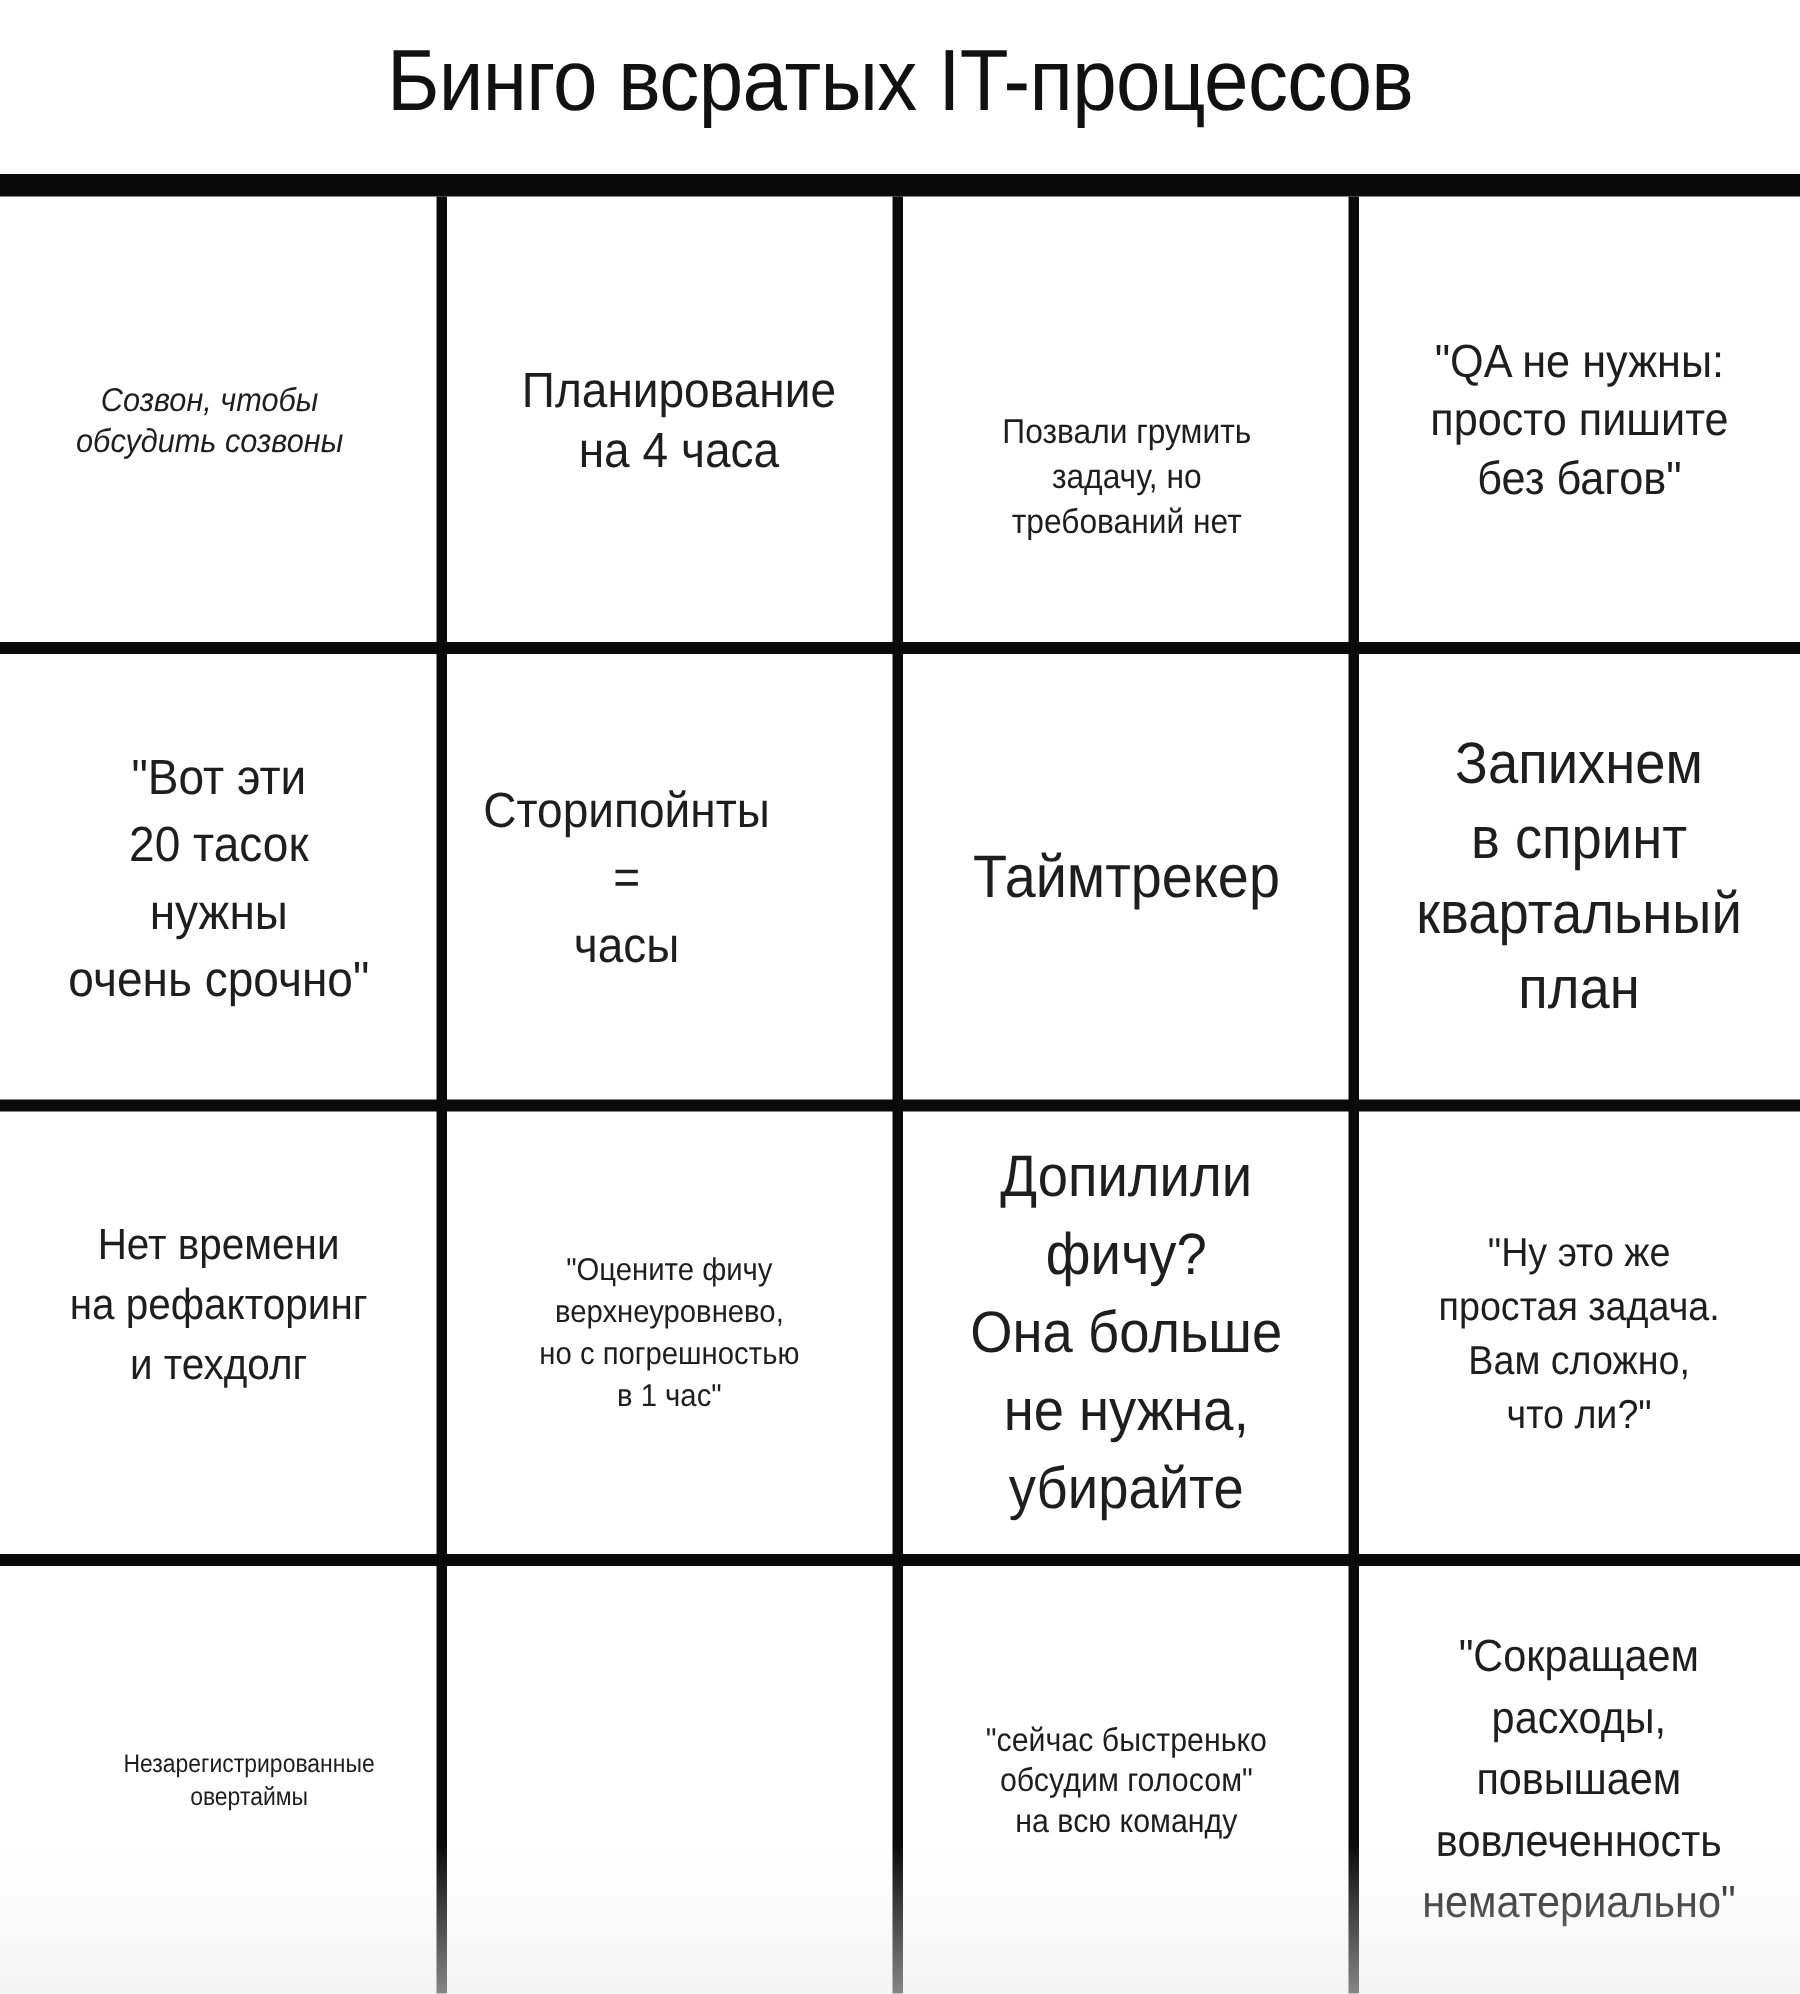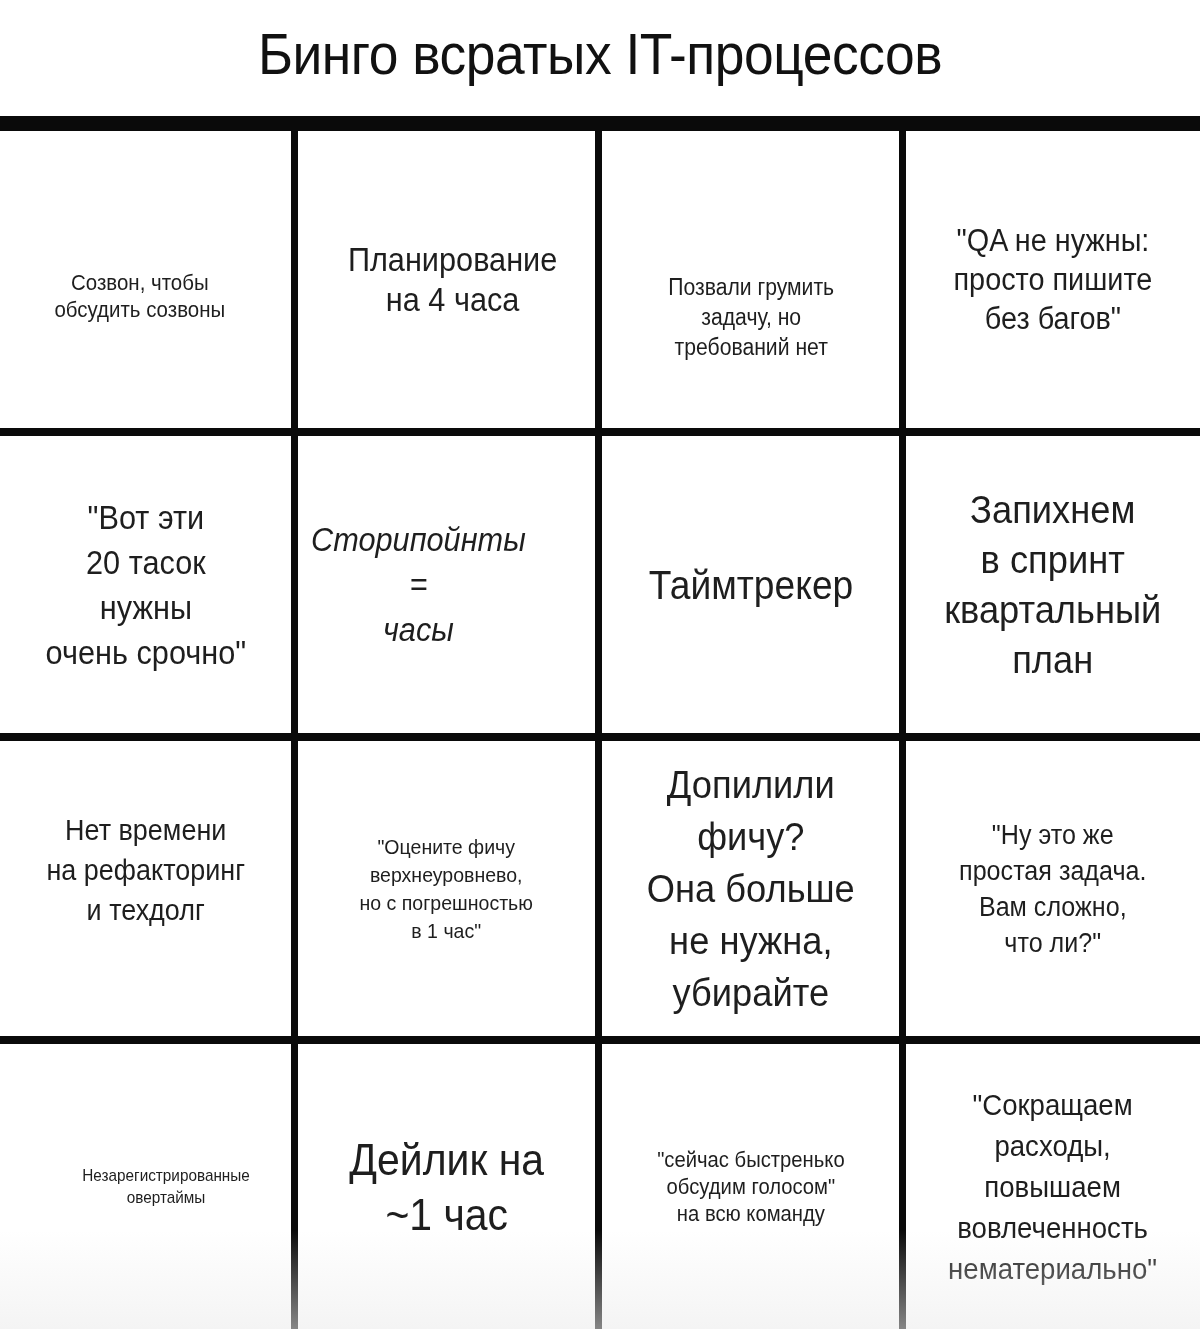--- a/index.html
+++ b/index.html
@@ -34,21 +34,21 @@
   }
 </style>
 </head>
 <body>
 
 <div class="title">Бинго всратых IT-процессов</div>
 <div class="top-rule"></div>
 
 <div class="grid">
 
-  <div class="cell" style="left:0;top:16px;width:280px;height:297px;">
+  <div class="cell" style="left:0;top:0;width:280px;height:297px;font-style:italic;">
     <span style="font-size:22px;line-height:27px;transform:scaleX(0.93);">Созвон, чтобы
 обсудить созвоны</span>
   </div>
   <div class="cell" style="left:298px;top:0;width:297px;height:297px;padding-left:17px;">
     <span style="font-size:33px;line-height:40px;transform:scaleX(0.93);">Планирование
 на 4 часа</span>
   </div>
   <div class="cell" style="left:602px;top:0;width:298px;height:372px;">
     <span style="font-size:23px;line-height:30px;transform:scaleX(0.92);">Позвали грумить
 задачу, но
@@ -61,21 +61,21 @@
   </div>
 
   <div class="hline" style="top:297px;"></div>
 
   <div class="cell" style="left:0;top:305px;width:291px;height:297px;">
     <span style="font-size:33px;line-height:45px;transform:scaleX(0.93);">"Вот эти
 20 тасок
 нужны
 очень срочно"</span>
   </div>
-  <div class="cell" style="left:298px;top:305px;width:240px;height:297px;font-style:italic;">
+  <div class="cell" style="left:298px;top:305px;width:240px;height:297px;">
     <span style="font-size:33px;line-height:45px;transform:scaleX(0.93);">Сторипойнты
 =
 часы</span>
   </div>
   <div class="cell" style="left:602px;top:305px;width:298px;height:297px;">
     <span style="font-size:40px;line-height:48px;transform:scaleX(0.93);">Таймтрекер</span>
   </div>
   <div class="cell" style="left:906px;top:305px;width:294px;height:297px;">
     <span style="font-size:39px;line-height:50px;transform:scaleX(0.93);">Запихнем
 в спринт
@@ -109,24 +109,20 @@
 Вам сложно,
 что ли?"</span>
   </div>
 
   <div class="hline" style="top:905px;"></div>
 
   <div class="cell" style="left:0;top:913px;width:333px;height:285px;">
     <span style="font-size:17px;line-height:22px;transform:scaleX(0.9);">Незарегистрированные
 овертаймы</span>
   </div>
-  <div class="cell" style="left:298px;top:913px;width:297px;height:285px;">
-    <span style="font-size:44px;line-height:55px;transform:scaleX(0.93);">Дейлик на
-~1 час</span>
-  </div>
   <div class="cell" style="left:602px;top:913px;width:298px;height:285px;">
     <span style="font-size:22px;line-height:27px;transform:scaleX(0.92);">"сейчас быстренько
 обсудим голосом"
 на всю команду</span>
   </div>
   <div class="cell" style="left:906px;top:913px;width:294px;height:285px;">
     <span style="font-size:30px;line-height:41px;transform:scaleX(0.92);">"Сокращаем
 расходы,
 повышаем
 вовлеченность

